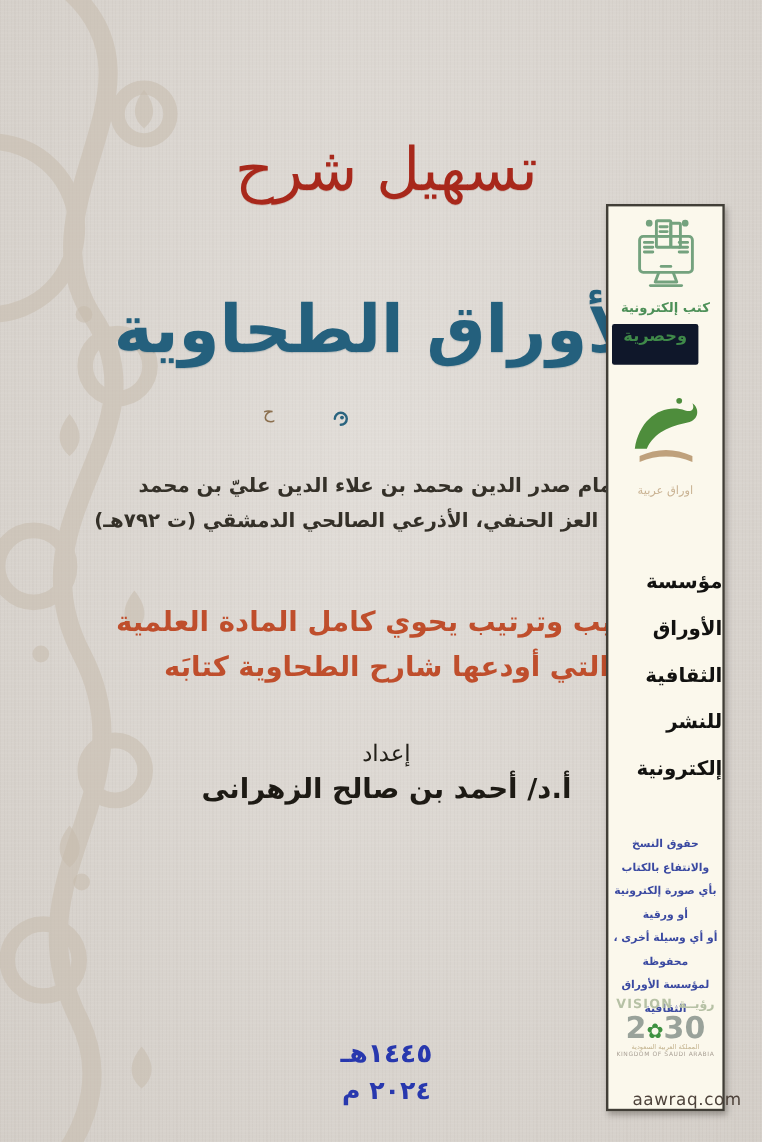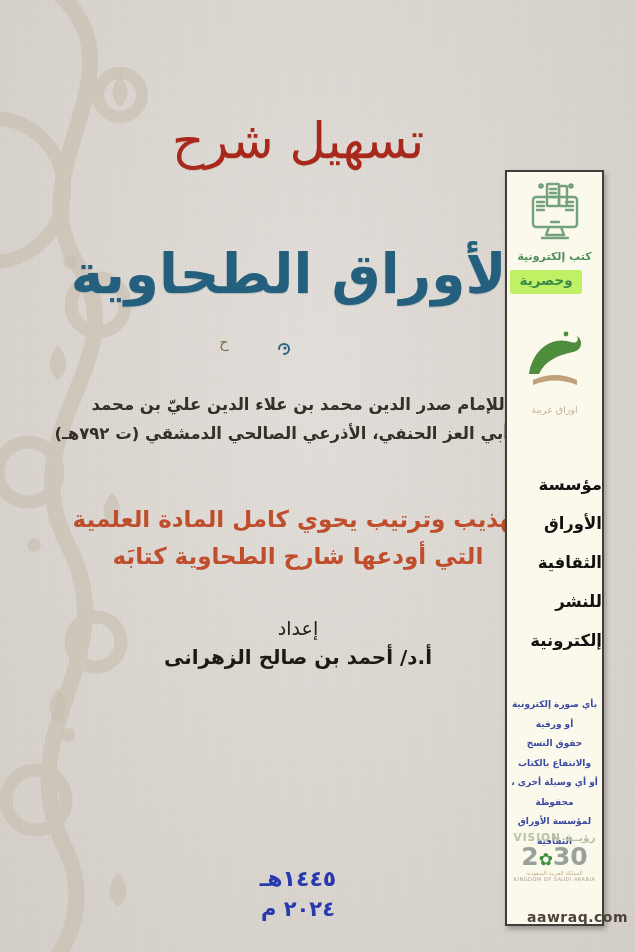--- a/index.html
+++ b/index.html
@@ -6,66 +6,66 @@
   body{font-family:"DejaVu Sans",sans-serif;}
   .cover{
     position:relative;width:635px;height:952px;overflow:hidden;
     background-color:#dbd6d0;
     background-image:
       radial-gradient(ellipse at 50% 40%, rgba(255,255,255,.18), rgba(90,80,70,.06)),
       repeating-linear-gradient(0deg, rgba(255,255,255,.05) 0 1px, transparent 1px 3px),
       repeating-linear-gradient(90deg, rgba(120,105,90,.04) 0 1px, transparent 1px 3px);
   }
   .ornament{position:absolute;left:0;top:0;}
-  .mainCol{position:absolute;left:0;top:0;width:596px;height:952px;}
+  .mainCol{position:absolute;left:0;top:0;width:596px;height:952px;padding-left:16px;}
   .center{width:100%;text-align:center;position:absolute;direction:rtl;}
 
   .titleTop{top:112px;font-size:50px;color:#a8281b;letter-spacing:1px;
     text-shadow:0 1px 0 rgba(120,30,15,.15);}
   .mainTitle{top:242px;font-size:55px;font-weight:bold;color:#24607d;
     text-shadow:0 1px 1px rgba(20,60,80,.2);white-space:nowrap;}
   .flourish-ha{position:absolute;left:219px;top:334px;font-size:15px;color:#8b6f4e;}
   .flourish-seal{position:absolute;left:276px;top:340px;}
 
   .author{top:390px;font-size:16.5px;font-weight:bold;color:#343028;line-height:29px;}
   .subtitle{top:477px;font-size:23px;font-weight:bold;color:#bf4e2c;line-height:37px;margin-top:24px;}
 
   .prepLabel{top:617px;font-size:19px;color:#232019;}
-  .prepName{top:645px;font-size:20px;font-weight:bold;color:#1d1a14;}
+  .prepName{top:645px;font-size:23px;font-weight:bold;color:#1d1a14;}
   .prepPos{top:694px;font-size:16px;font-weight:bold;color:#1e7436;white-space:pre;}
 
   .dateHijri{top:866px;font-size:22px;font-weight:bold;color:#2838ae;}
   .dateGreg{top:897px;font-size:21px;font-weight:bold;color:#2838ae;}
 
   .sideBox{
     position:absolute;left:505px;top:170px;width:99px;height:756px;
     background:#fbf8ec;border:2px solid #413e37;box-sizing:border-box;
     box-shadow:2px 3px 5px rgba(40,35,30,.35);
   }
   .sideBox .abs{position:absolute;}
   .monitorLogo{left:0;right:0;top:8px;text-align:center;}
   .ebooksLabel{left:0;right:0;top:78px;text-align:center;font-size:11px;font-weight:bold;
     color:#4d9058;direction:rtl;}
-  .exclusiveBadge{left:3px;top:98px;width:72px;background:#bef264;color:#3f8a49;
-    font-size:13.5px;font-weight:bold;text-align:center;padding:2px 0 6px;direction:rtl;
+  .exclusiveBadge{left:3px;top:98px;width:72px;background:#0f172a;color:#3f8a49;
+    font-size:13.5px;font-weight:bold;text-align:center;padding:2px 0 16px;direction:rtl;
     border-radius:2px;}
   .awraqLogo{left:0;right:0;top:158px;text-align:center;}
   .awraqLabel{left:0;right:0;top:232px;text-align:center;font-size:9.5px;color:#c9b292;
     direction:rtl;letter-spacing:1px;}
   .publisher{left:0;right:0;top:293px;text-align:center;font-size:16.5px;font-weight:bold;
     color:#121210;line-height:39px;direction:rtl;padding-left:48px;}
   .copyright{left:0;right:0;top:523px;text-align:center;font-size:9px;font-weight:bold;
     color:#3a49a1;line-height:19.5px;direction:rtl;}
   .vision{left:0;right:0;top:660px;text-align:center;line-height:1;}
   .visionRow1{font-size:10.5px;color:#b6c1a5;letter-spacing:1px;font-weight:bold;}
   .visionRow2{font-size:25px;color:#99a29a;font-weight:bold;margin-top:1px;}
   .visionEmblem{color:#3e9140;font-size:17px;}
   .visionRow3{font-size:5.5px;color:#c2b28d;margin-top:2px;direction:rtl;}
   .visionRow4{font-size:5px;color:#aaa196;margin-top:1px;letter-spacing:.5px;}
-  .website{left:0;right:0;top:737px;text-align:center;font-size:14px;font-weight:bold;
+  .website{left:0;right:0;top:737px;text-align:center;font-size:14px;font-weight:normal;
     color:#4e433b;letter-spacing:.5px;padding-left:20px;}
 </style>
 </head>
 <body>
 
 <div class="cover">
 
   <svg class="ornament" width="170" height="952" viewBox="0 0 170 952">
     <g stroke="#c7bcad" fill="none" stroke-linecap="round" opacity="0.55">
       <circle cx="-8" cy="190" r="72" stroke-width="14"></circle>
@@ -150,22 +150,22 @@
 
     <div class="abs publisher">
       <div>مؤسسة</div>
       <div>الأوراق</div>
       <div>الثقافية</div>
       <div>للنشر</div>
       <div>إلكترونية</div>
     </div>
 
     <div class="abs copyright">
+      <div>حقوق النسخ والانتفاع بالكتاب</div>
       <div>بأي صورة إلكترونية أو ورقية</div>
-      <div>حقوق النسخ والانتفاع بالكتاب</div>
       <div>أو أي وسيلة أخرى ، محفوظة</div>
       <div>لمؤسسة الأوراق الثقافية</div>
     </div>
 
     <div class="abs vision">
       <div class="visionRow1">
         <span>VISION</span>
         <span>رؤيــة</span>
       </div>
       <div class="visionRow2">

